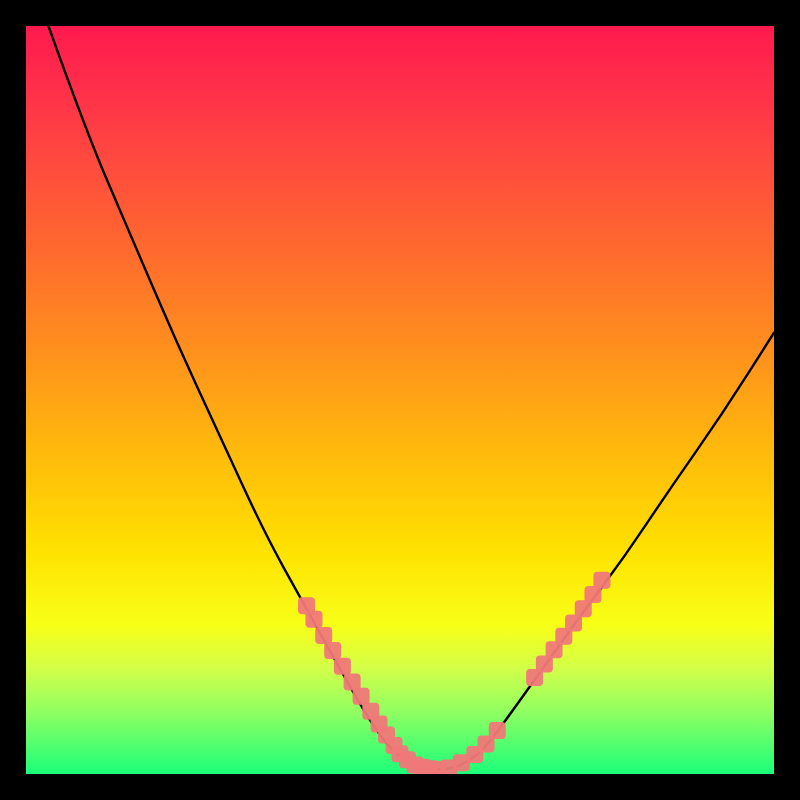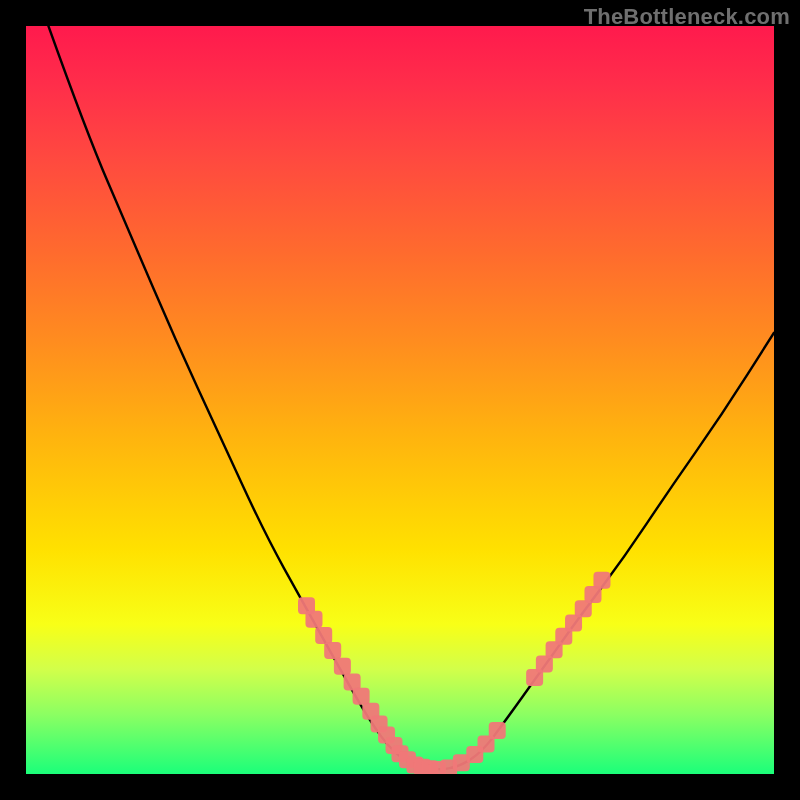--- a/index.html
+++ b/index.html
@@ -98,15 +98,14 @@
           <rect x="519.59" y="615.33" width="17.00" height="17.00" rx="4" ry="4" fill="#f07878" opacity="0.95"></rect>
           <rect x="529.31" y="601.87" width="17.00" height="17.00" rx="4" ry="4" fill="#f07878" opacity="0.95"></rect>
           <rect x="539.04" y="588.40" width="17.00" height="17.00" rx="4" ry="4" fill="#f07878" opacity="0.95"></rect>
           <rect x="548.76" y="574.19" width="17.00" height="17.00" rx="4" ry="4" fill="#f07878" opacity="0.95"></rect>
           <rect x="558.48" y="559.98" width="17.00" height="17.00" rx="4" ry="4" fill="#f07878" opacity="0.95"></rect>
           <rect x="567.46" y="545.77" width="17.00" height="17.00" rx="4" ry="4" fill="#f07878" opacity="0.95"></rect>
         </g>
     </svg>
   </div>
 
-  <div class="watermark">TheBottleneck.com</div>
 
 </div>
 
 </body></html>

